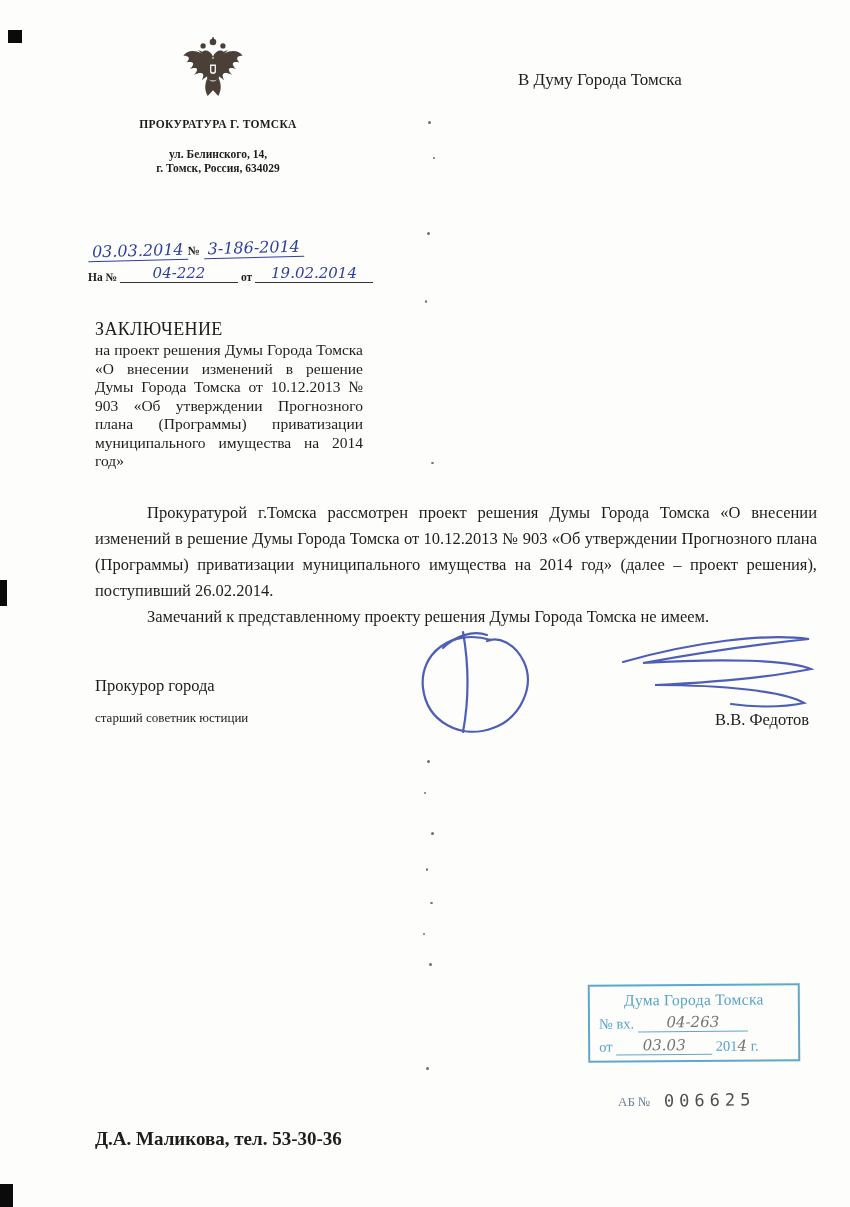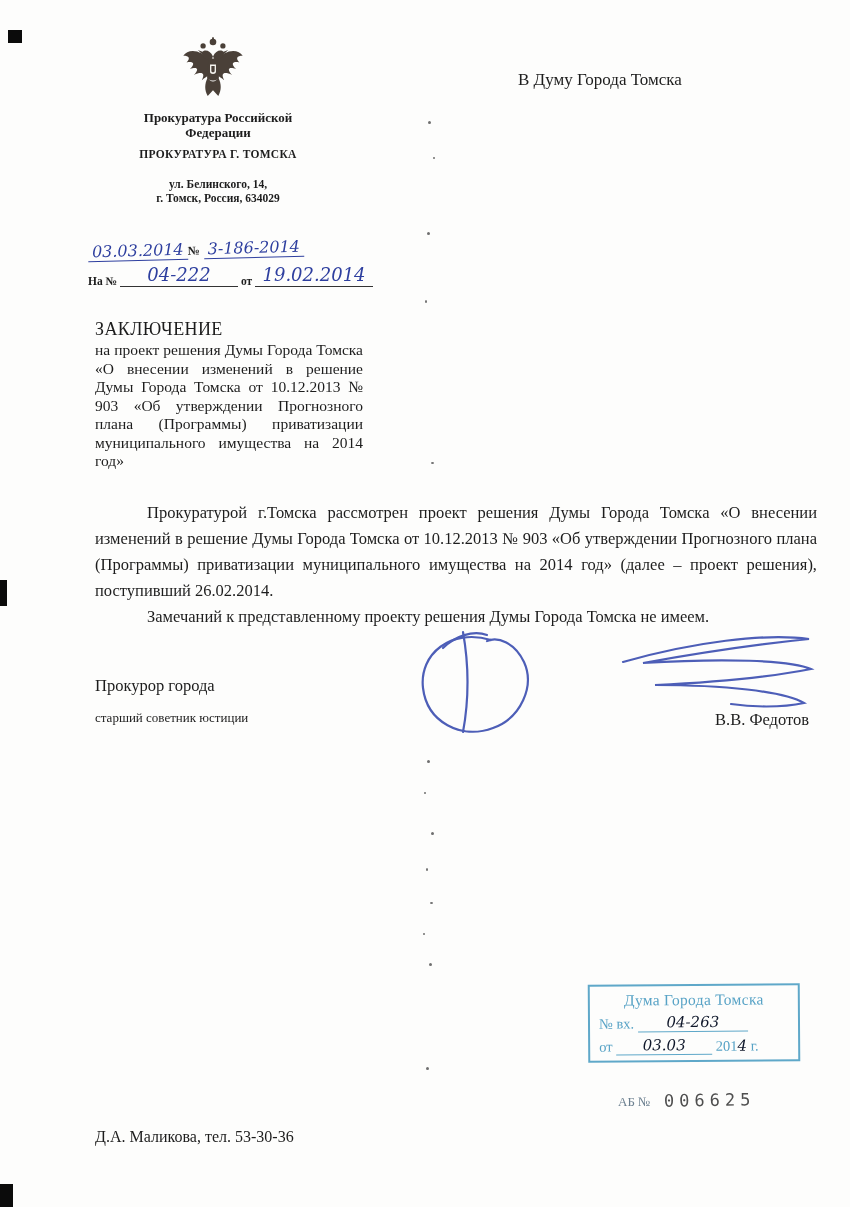--- a/index.html
+++ b/index.html
@@ -21,21 +21,21 @@
   .lh .org{font-size:14.5px; line-height:17px; margin-top:7px; letter-spacing:.4px;}
   .lh .cityorg{font-size:11.5px; margin-top:8px; letter-spacing:.3px;}
   .lh .addr{font-size:11.5px; line-height:14px; margin-top:17px;}
 
   
   .hand{font-style:italic; color:#2e3f9f; font-family:"DejaVu Serif", serif;}
   .refline1{left:88px; top:238px; width:330px; font-size:16px; transform:rotate(-1.5deg);}
   .refline1 .seg{display:inline-block; border-bottom:1.5px solid #2e3f9f; padding:0 4px;}
   .refline1 .no{color:#222; font-style:normal; font-weight:bold; font-size:12px; font-family:"Liberation Serif",serif;}
   .refline2{left:88px; top:264px; font-size:11.5px; font-weight:bold;}
-  .refline2 .blank{display:inline-block; border-bottom:1px solid #333; text-align:center; font-weight:normal; font-size:18px; vertical-align:bottom;}
+  .refline2 .blank{display:inline-block; border-bottom:1px solid #333; text-align:center; font-weight:normal; font-size:15px; vertical-align:bottom;}
   .refline2 .b1{width:118px;}
   .refline2 .b2{width:118px;}
 
   .recipient{left:487px; top:70px; font-size:17px;margin-left:31px;}
 
   
   .title{left:95px; top:319px; font-size:18px; font-weight:normal; letter-spacing:.4px;}
   .subject{left:95px; top:341px; width:268px; font-size:15.5px; line-height:18.5px; text-align:justify;}
 
   
@@ -51,29 +51,29 @@
   
   .stamp{
     left:588px; top:984px; width:212px; height:78px;
     border:2px solid #5fa8c9; color:#58a3c6; box-sizing:border-box;
     padding:5px 9px 4px 9px; font-size:14.5px; transform:rotate(-.4deg);
     background:rgba(255,255,255,.0);
   }
   .stamp .s1{text-align:center; font-size:15.5px; letter-spacing:.3px;}
   .stamp .srow{margin-top:4px;}
   .stamp .sblank{display:inline-block; border-bottom:1px solid #5fa8c9; text-align:center; vertical-align:bottom;}
-  .stamp .hand2{font-style:italic; color:#0f172a; font-family:"DejaVu Serif",serif; font-size:15px;}
+  .stamp .hand2{font-style:italic; color:#737373; font-family:"DejaVu Serif",serif; font-size:15px;}
 
   .serial{left:618px; top:1090px; font-size:13px; color:#6b7f8f;}
   .serial .num{
     font-family:"DejaVu Sans Mono", monospace; font-size:17px; letter-spacing:5px;
     color:#4f4f4f; margin-left:10px; display:inline-block; transform:rotate(-1deg);
   }
 
-  .footer{left:95px; top:1128px; font-size:16px;}
+  .footer{left:95px; top:1128px; font-size:19px;font-weight:bold;}
 </style>
 </head>
 <body>
 
 <div class="page">
 
   <div class="mark" style="left:8px; top:30px; width:14px; height:13px;"></div>
   <div class="mark" style="left:0; top:580px; width:7px; height:26px;"></div>
   <div class="mark" style="left:0; top:1184px; width:13px; height:23px;"></div>
 
@@ -104,24 +104,20 @@
         <path d="M50 31 C54 22 62 20 66 24 L73 21 L66 28 C64 34 58 37 53 37 Z"></path>
         <path d="M43 34 L57 34 L59 62 C59 69 41 69 41 62 Z"></path>
         <path d="M42 63 C37 73 37 82 42 91 L50 82 L58 91 C63 82 63 73 58 63 C54 71 46 71 42 63 Z"></path>
         <path d="M45.5 43 L54.5 43 L54.5 54 C54.5 58.5 45.5 58.5 45.5 54 Z" fill="#f6f4f0"></path>
         <path d="M47.5 45.5 L52.5 45.5 L52.5 53 C52.5 55.5 47.5 55.5 47.5 53 Z" fill="#4a4038"></path>
       </g>
     </svg>
   </div>
 
   <div class="abs lh">
-    <div class="fed">
-      <div>Прокуратура Российской</div>
-      <div>Федерации</div>
-    </div>
     <div class="cityorg">ПРОКУРАТУРА Г. ТОМСКА</div>
     <div class="addr">
       <div>ул. Белинского, 14,</div>
       <div>г. Томск, Россия, 634029</div>
     </div>
   </div>
 
   <div class="abs refline1">
     <span class="seg hand">03.03.2014</span><span class="no">№</span>
     <span class="seg hand">3-186-2014</span>

